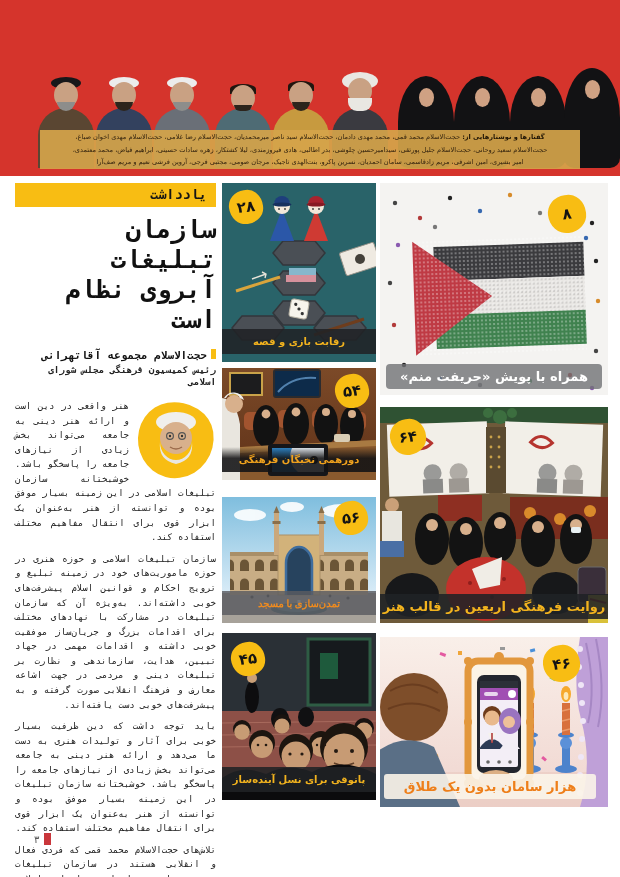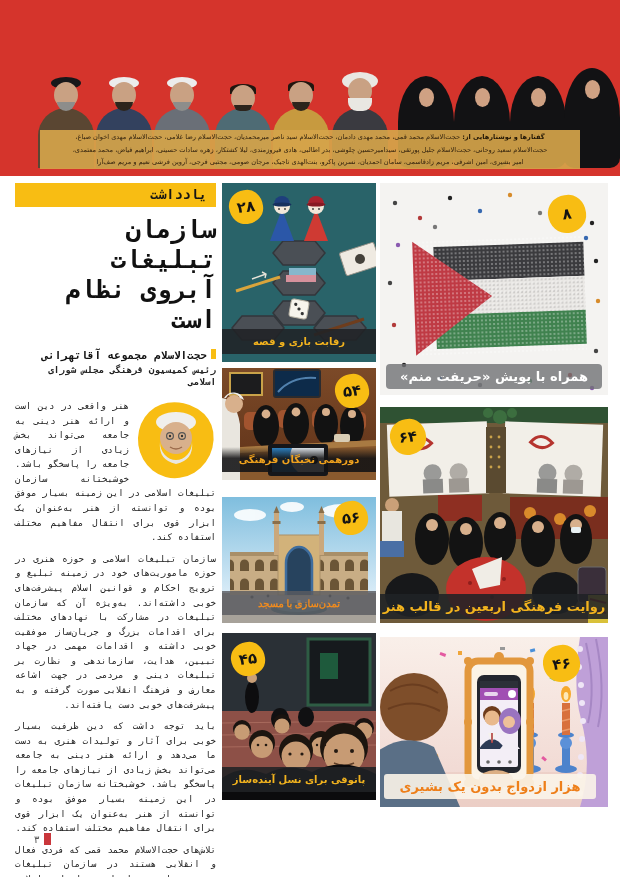--- a/index.html
+++ b/index.html
@@ -550,21 +550,21 @@
           <circle cx="201" cy="48" r="3"></circle>
           <circle cx="202" cy="66" r="3"></circle>
           <circle cx="203" cy="84" r="3"></circle>
           <circle cx="202" cy="102" r="3"></circle>
           <circle cx="201" cy="120" r="3"></circle>
           <circle cx="200" cy="138" r="3"></circle>
           <circle cx="200" cy="156" r="3"></circle>
         </g>
     </svg>
     <div class="badge" style="right:28px;top:8px;width:37px;height:37px">۴۶</div>
-    <div class="cap cap-lite">هزار ازدواج بدون یک بشیری</div>
+    <div class="cap cap-lite">هزار سامان بدون یک طلاق</div>
   </div>
 
   <div class="footer">
     <span class="num">۳</span>
     <span class="blk"></span>
   </div>
 
 </div>
 
 </body></html>

